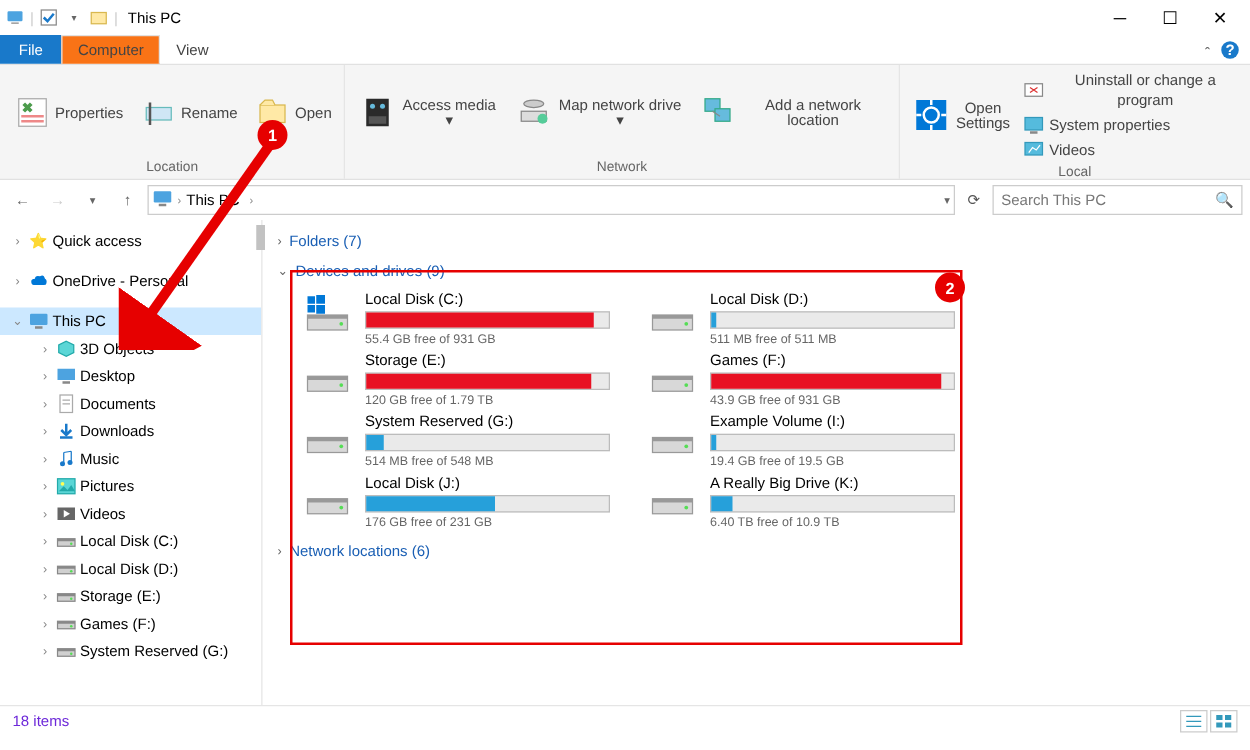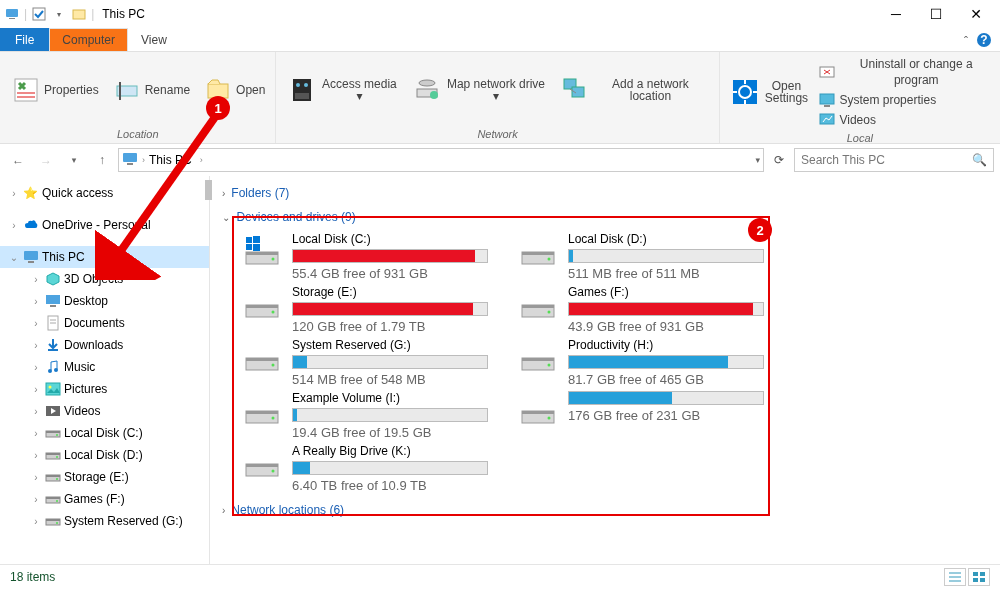--- a/index.html
+++ b/index.html
@@ -18,21 +18,21 @@
 .ribbon-toggle{margin-left:auto;display:flex;align-items:center;padding:0 8px;gap:8px;}
 
 .ribbon{height:92px;background:#f5f5f5;display:flex;border-bottom:1px solid #e1e1e1;}
 .ribbon-group{display:flex;flex-direction:column;align-items:center;border-right:1px solid #e5e5e5;padding:2px 4px 0;}
 .ribbon-row{display:flex;flex:1;}
 .ribbon-btn{display:flex;flex-direction:row;align-items:center;justify-content:flex-start;padding:3px 6px;min-width:40px;text-align:center;font-size:11px;color:#444;gap:2px;}
 .ribbon-btn.small{flex-direction:row;min-width:0;align-items:center;gap:4px;font-size:11px;padding:2px 3px;line-height:16px;}
 .ribbon-btn .ic{width:32px;height:32px;display:flex;align-items:center;justify-content:center;}
 .ribbon-btn.small .ic{width:16px;height:16px;}
 .ribbon-btn .lbl{line-height:12px;}
-.group-label{font-size:11px;color:#666;padding:2px 0 3px;font-style:italic;}
+.group-label{font-size:11px;color:#666;padding:2px 0 3px;}
 
 .nav-bar{height:32px;display:flex;align-items:center;padding:2px 6px;gap:4px;}
 .nav-arrow{width:24px;height:24px;display:flex;align-items:center;justify-content:center;color:#666;}
 .addr{flex:1;height:24px;border:1px solid #ccc;display:flex;align-items:center;padding:0 3px;gap:4px;}
 .addr-seg{display:flex;align-items:center;gap:4px;}
 .search{width:200px;height:24px;border:1px solid #ccc;display:flex;align-items:center;padding:0 6px;color:#777;}
 .refresh{width:22px;height:24px;display:flex;align-items:center;justify-content:center;color:#555;}
 
 .body{display:flex;height:388px;}
 .tree{width:210px;border-right:1px solid #e5e5e5;overflow-y:auto;padding-top:6px;}
@@ -47,23 +47,23 @@
 .content{flex:1;overflow:auto;padding:4px 12px;position:relative;}
 .section-head{display:flex;align-items:center;color:#1a5fb4;padding:6px 0 4px;font-size:13px;gap:6px;}
 .section-head .chev{font-size:10px;color:#666;}
 .drives{display:flex;flex-wrap:wrap;gap:4px 30px;padding:4px 10px 4px 20px;}
 .drive{display:flex;width:246px;gap:10px;align-items:flex-start;}
 .drive .drive-ic{width:40px;height:40px;margin-top:2px;}
 .drive .dinfo{flex:1;}
 .drive .dname{color:#000;margin-bottom:3px;}
 .drive .dbar{height:14px;border:1px solid #bcbcbc;background:#eaeaea;margin-bottom:3px;position:relative;}
 .drive .dfill{height:100%;}
-.drive .dfree{color:#666;font-size:13px;}
-
-.status{height:24px;border-top:1px solid #e5e5e5;display:flex;align-items:center;padding:0 10px;color:#14532d;}
+.drive .dfree{color:#666;font-size:10px;}
+
+.status{height:24px;border-top:1px solid #e5e5e5;display:flex;align-items:center;padding:0 10px;color:#6d28d9;}
 .status .view-toggle{margin-left:auto;display:flex;gap:2px;}
 .view-toggle div{width:22px;height:18px;border:1px solid #ccc;display:flex;align-items:center;justify-content:center;}
 
 .anno-box{border:2px solid #e60000;position:absolute;}
 .anno-badge{width:24px;height:24px;border-radius:50%;background:#e60000;color:#fff;display:flex;align-items:center;justify-content:center;font-weight:bold;font-size:13px;position:absolute;}
 .anno-arrow{position:absolute;pointer-events:none;}
 </style>
 </head>
 <body>
 
@@ -505,48 +505,35 @@
             <div class="dfree">514 MB free of 548 MB</div>
           </div>
         </div>
         <div class="drive">
           <div class="drive-ic"><svg width="40" height="40">
               <rect x="4" y="18" width="32" height="12" fill="#d8d8d8" stroke="#999"></rect>
               <rect x="4" y="18" width="32" height="3" fill="#999"></rect>
               <circle cx="31" cy="25" r="1.5" fill="#5d5"></circle>
             </svg></div>
           <div class="dinfo">
-            <div class="dname">Productivity (H:)</div>
-            <div class="dbar">
-              <div class="dfill" style="width:82%;background:#26a0da"></div>
-            </div>
-            <div class="dfree">81.7 GB free of 465 GB</div>
-          </div>
-        </div>
-        <div class="drive">
-          <div class="drive-ic"><svg width="40" height="40">
-              <rect x="4" y="18" width="32" height="12" fill="#d8d8d8" stroke="#999"></rect>
-              <rect x="4" y="18" width="32" height="3" fill="#999"></rect>
-              <circle cx="31" cy="25" r="1.5" fill="#5d5"></circle>
-            </svg></div>
-          <div class="dinfo">
             <div class="dname">Example Volume (I:)</div>
             <div class="dbar">
               <div class="dfill" style="width:2%;background:#26a0da"></div>
             </div>
             <div class="dfree">19.4 GB free of 19.5 GB</div>
           </div>
         </div>
         <div class="drive">
           <div class="drive-ic"><svg width="40" height="40">
               <rect x="4" y="18" width="32" height="12" fill="#d8d8d8" stroke="#999"></rect>
               <rect x="4" y="18" width="32" height="3" fill="#999"></rect>
               <circle cx="31" cy="25" r="1.5" fill="#5d5"></circle>
             </svg></div>
           <div class="dinfo">
+            <div class="dname">Local Disk (J:)</div>
             <div class="dbar">
               <div class="dfill" style="width:53%;background:#26a0da"></div>
             </div>
             <div class="dfree">176 GB free of 231 GB</div>
           </div>
         </div>
         <div class="drive">
           <div class="drive-ic"><svg width="40" height="40">
               <rect x="4" y="18" width="32" height="12" fill="#d8d8d8" stroke="#999"></rect>
               <rect x="4" y="18" width="32" height="3" fill="#999"></rect>

